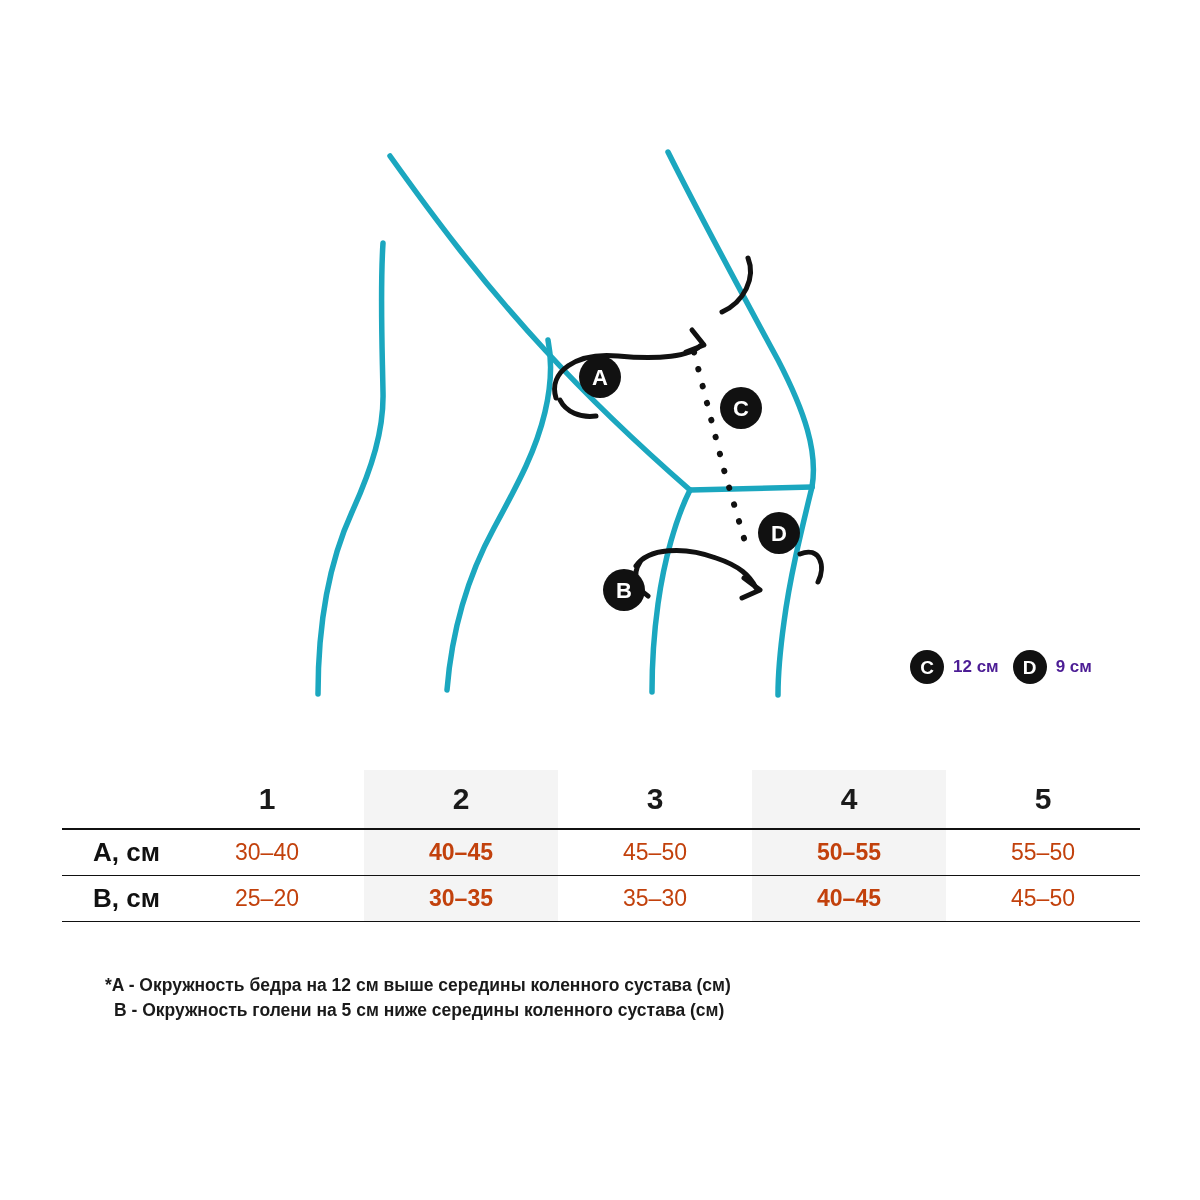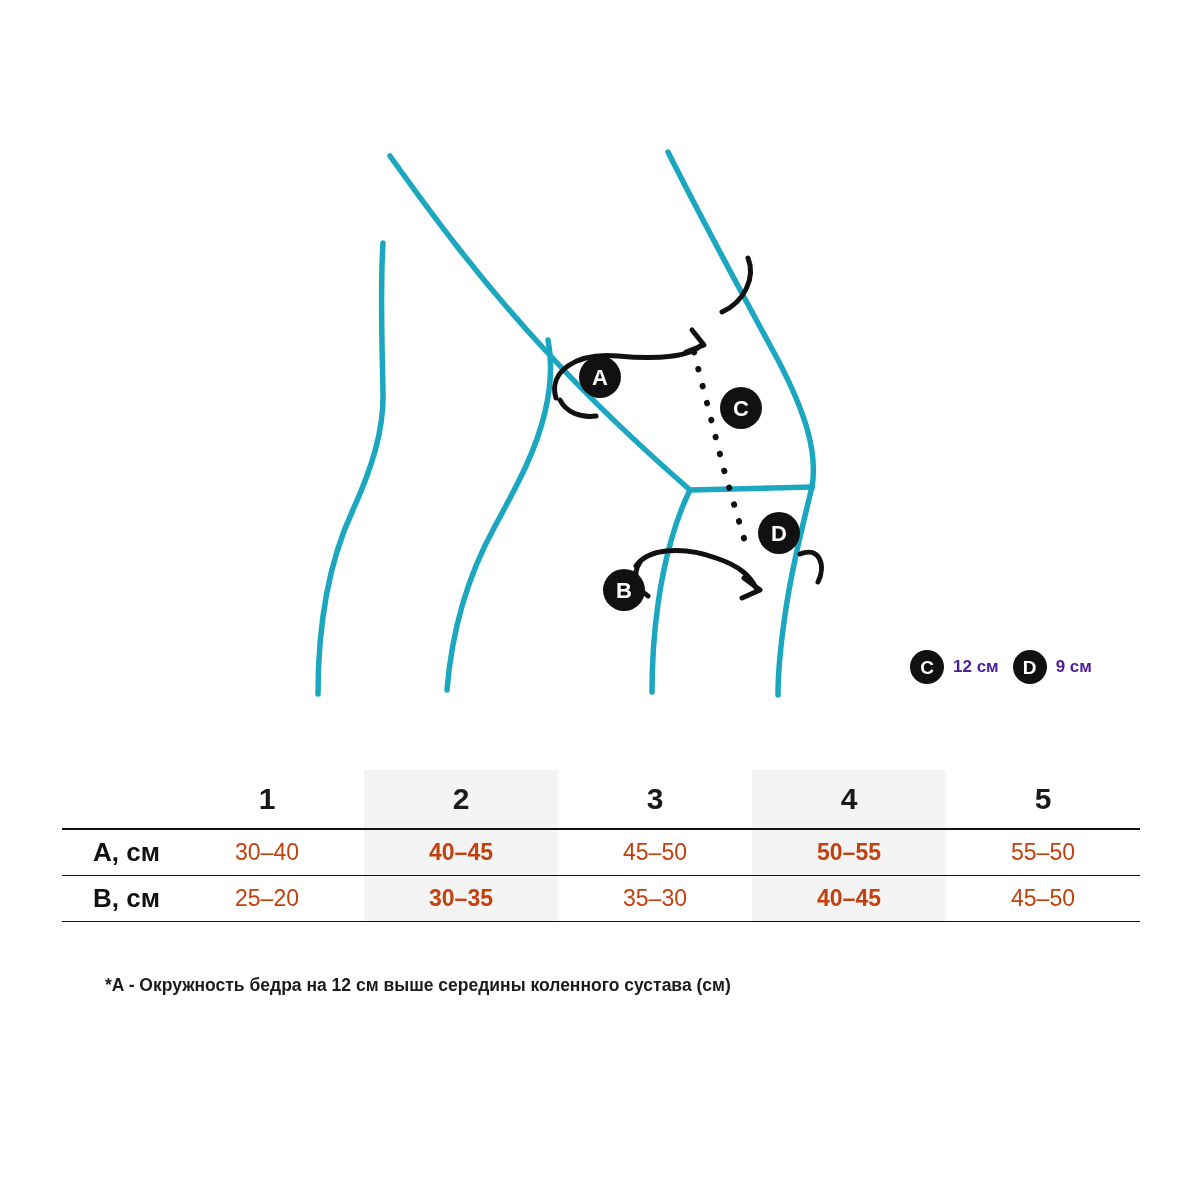--- a/index.html
+++ b/index.html
@@ -244,15 +244,16 @@
           <td>35–30</td>
           <td class="shaded">40–45</td>
           <td>45–50</td>
         </tr>
       </tbody>
     </table>
   </div>
 
   <div class="notes">
     <div class="note">*A - Окружность бедра на 12 см выше середины коленного сустава (см)</div>
+    <div class="note indent">B - Окружность голени на 5 см ниже середины коленного сустава (см)</div>
   </div>
 
 </div>
 
 </body></html>

